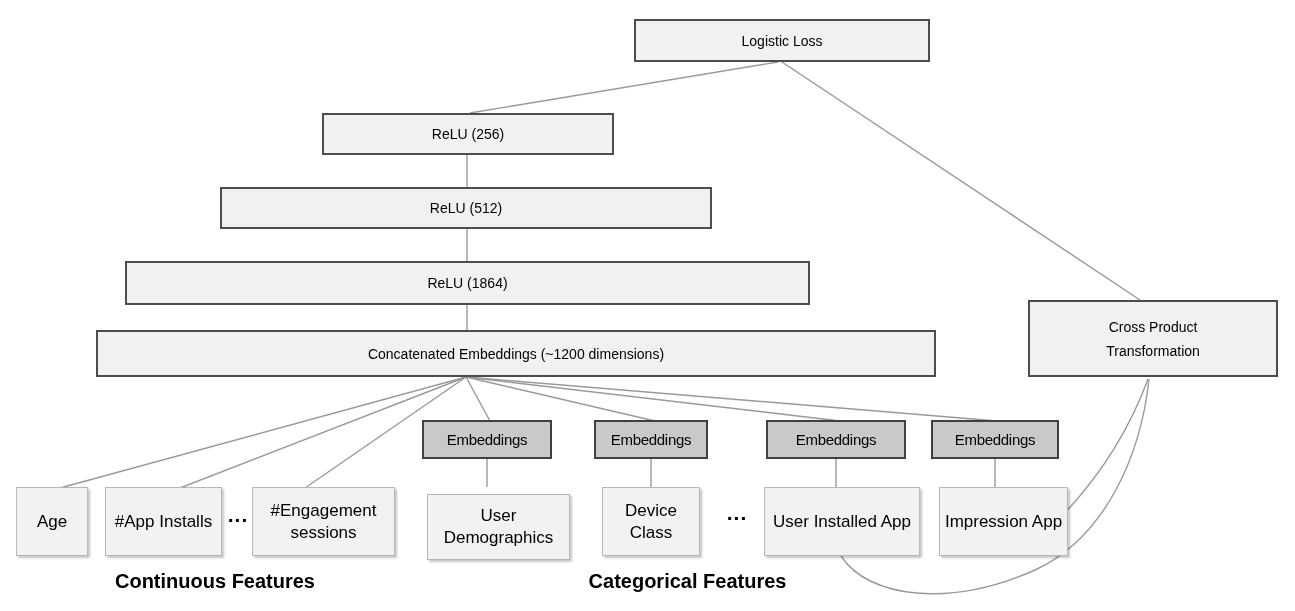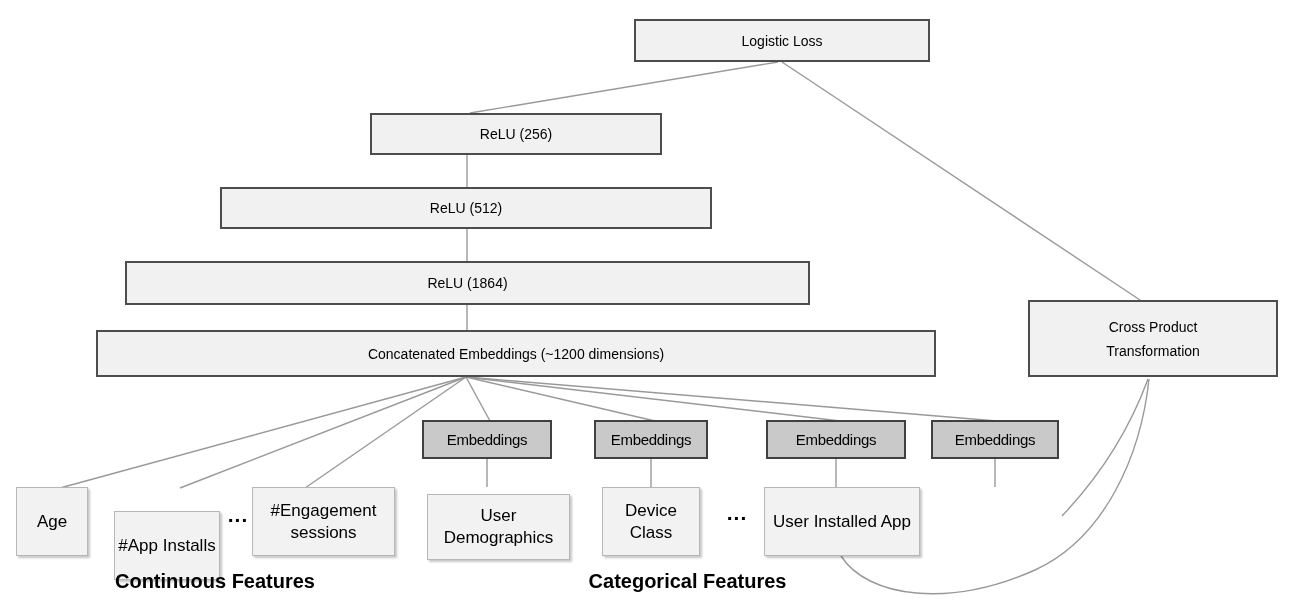--- a/index.html
+++ b/index.html
@@ -24,31 +24,31 @@
   .dots{
     position:absolute;font-weight:bold;font-size:21px;letter-spacing:1px;
     display:flex;align-items:center;justify-content:center;
   }
   .group-label{
     position:absolute;font-weight:bold;font-size:20px;white-space:nowrap;
     display:flex;align-items:center;justify-content:center;
   }
   
   #n-logistic{left:634px;top:19px;width:296px;height:43px;}
-  #n-relu1{left:322px;top:113px;width:292px;height:42px;margin-left:48px;}
+  #n-relu1{left:322px;top:113px;width:292px;height:42px;}
   #n-relu2{left:220px;top:187px;width:492px;height:42px;}
   #n-relu3{left:125px;top:261px;width:685px;height:44px;}
   #n-concat{left:48px;top:330px;width:840px;height:47px;margin-left:48px;}
   #n-cross{left:1028px;top:300px;width:250px;height:77px;padding:0 36px;}
   #n-emb1{left:422px;top:420px;width:130px;height:39px;}
   #n-emb2{left:594px;top:420px;width:114px;height:39px;}
   #n-emb3{left:766px;top:420px;width:140px;height:39px;}
   #n-emb4{left:931px;top:420px;width:128px;height:39px;}
   #n-age{left:16px;top:487px;width:72px;height:69px;}
-  #n-appinstalls{left:105px;top:511px;width:106px;height:69px;margin-left:9px;}
+  #n-appinstalls{left:105px;top:487px;width:117px;height:69px;}
   #n-engagement{left:252px;top:487px;width:143px;height:69px;}
   #n-userdemo{left:427px;top:494px;width:143px;height:66px;}
   #n-deviceclass{left:602px;top:487px;width:98px;height:69px;}
   #n-userinstalled{left:764px;top:487px;width:156px;height:69px;}
   #n-impression{left:939px;top:487px;width:129px;height:69px;}
   #dots-cont{left:224px;top:500px;width:28px;height:30px;}
   #dots-cat{left:722px;top:498px;width:30px;height:30px;}
   #lbl-cont{left:95px;top:568px;width:240px;height:26px;}
   #lbl-cat{left:570px;top:568px;width:235px;height:26px;}
 </style>
@@ -129,17 +129,20 @@
   <div class="box feature" id="n-userdemo">
     <span>User Demographics</span>
   </div>
   <div class="box feature" id="n-deviceclass">
     <span>Device Class</span>
   </div>
   <div class="dots" id="dots-cat">...</div>
   <div class="box feature" id="n-userinstalled">
     <span>User Installed App</span>
   </div>
+  <div class="box feature" id="n-impression">
+    <span>Impression App</span>
+  </div>
 
   <div class="group-label" id="lbl-cont">Continuous Features</div>
   <div class="group-label" id="lbl-cat">Categorical Features</div>
 
 </div>
 
 </body></html>

